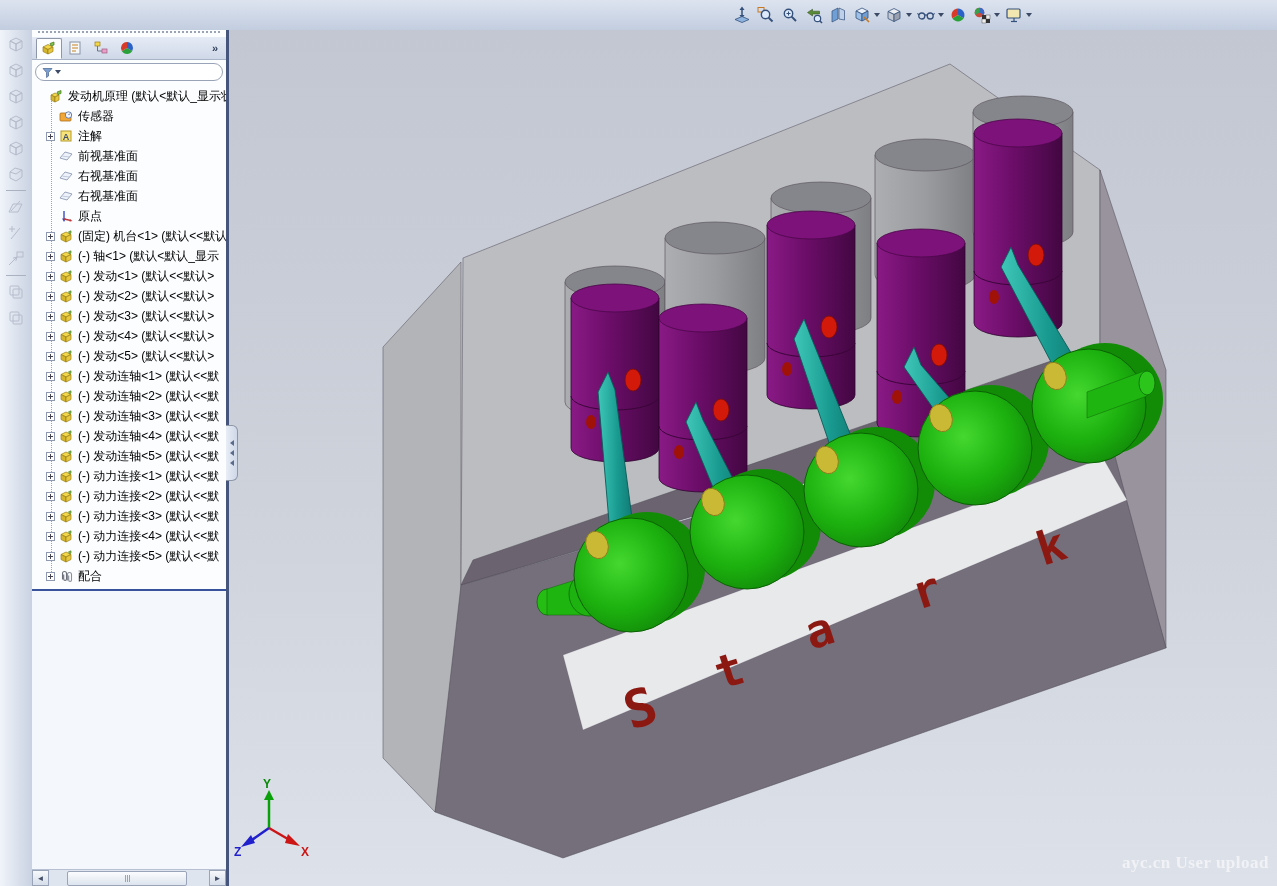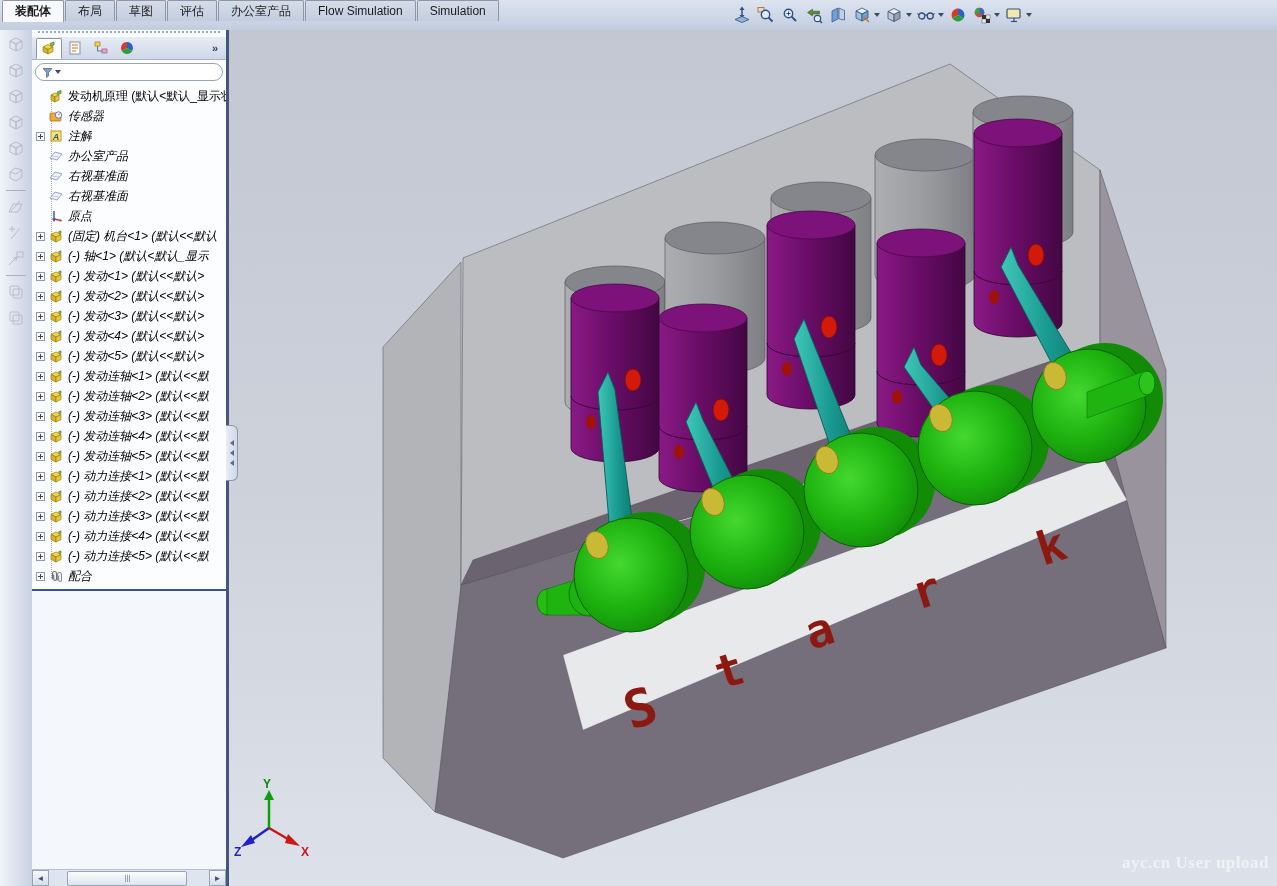--- a/index.html
+++ b/index.html
@@ -37,21 +37,21 @@
   #filterbox{flex:1;height:16px;border:1px solid #9aa4b8;border-radius:9px;background:#fff;
              display:flex;align-items:center;padding-left:5px;gap:2px;}
   
   #tree{position:relative;padding-top:2px;}
   .trow{height:20px;display:flex;align-items:center;font-size:12px;color:#000;white-space:nowrap;
         overflow:hidden;position:relative;}
   .trow .exp{width:11px;height:9px;margin-left:4px;flex:0 0 11px;display:flex;align-items:center;}
   .trow .expspace{width:11px;margin-left:4px;flex:0 0 11px;}
   .trow .ticon{width:16px;height:14px;margin:0 3px 0 2px;flex:0 0 16px;}
   .trow .tlabel{overflow:hidden;text-overflow:clip;}
-  .trow.child{font-style:italic;}
+  .trow.child{padding-left:10px;}
   #tree::before{content:"";position:absolute;left:19px;top:12px;bottom:8px;border-left:1px dotted #9aa4b8;}
   #tree-divider{height:2px;background:#38539c;margin-top:3px;}
   #panel-filler{flex:1;background:#f4f7fb;}
   
   #hscroll{height:16px;background:#dfe5ef;border-top:1px solid #b6c0d2;display:flex;align-items:center;}
   .sbtn{width:15px;height:14px;background:linear-gradient(#f6f8fb,#d6deea);border:1px solid #9aa4b8;
         font-size:8px;color:#44506a;display:flex;align-items:center;justify-content:center;}
   #sthumb{width:118px;height:13px;margin-left:18px;background:linear-gradient(#fbfcfe,#dde4ee);
           border:1px solid #9aa4b8;border-radius:2px;display:flex;align-items:center;justify-content:center;gap:1px;}
   #sthumb i{width:1px;height:7px;background:#9aa4b8;}
@@ -66,29 +66,20 @@
   #viewport{position:absolute;left:229px;top:30px;width:1048px;height:856px;
             background:linear-gradient(#c2c7d2 0%,#cdd2db 55%,#dde2ea 100%);overflow:hidden;}
   #model{position:absolute;left:0;top:0;}
   #watermark{position:absolute;right:8px;bottom:13px;font-family:"Liberation Serif",serif;
              font-weight:bold;font-size:17px;color:#f0f2f6;letter-spacing:.5px;}
 </style>
 </head>
 <body>
 
 <div id="topbar">
-  <div id="tabs">
-      <div class="tab active">装配体</div>
-      <div class="tab">布局</div>
-      <div class="tab">草图</div>
-      <div class="tab">评估</div>
-      <div class="tab">办公室产品</div>
-      <div class="tab">Flow Simulation</div>
-      <div class="tab">Simulation</div>
-    </div>
   <div id="headsup">
       <span class="hicon">
         <svg width="18" height="18" viewBox="0 0 18 18">
           <line x1="9" y1="2" x2="9" y2="10" stroke="#35507a" stroke-width="1.5"></line>
           <polygon points="9,0.5 6.5,4 11.5,4" fill="#35507a"></polygon>
           <polygon points="9,12.5 6.5,9 11.5,9" fill="#35507a"></polygon>
           <polygon points="2,13.5 9,10.5 16,13.5 9,16.5" fill="#8fb4e0" stroke="#35507a" stroke-width="0.8"></polygon>
         </svg>
       </span>
       <span class="hicon">
@@ -329,21 +320,21 @@
             <text x="7" y="10.5" font-size="9" font-weight="bold" text-anchor="middle" fill="#44506a" font-family="Liberation Sans,sans-serif">A</text>
           </svg></span>
         <span class="tlabel">注解</span>
       </div>
       <div class="trow child">
         <span class="expspace"></span>
         <span class="ticon"><svg width="14" height="14" viewBox="0 0 14 14">
             <polygon points="1,9 6,3 13,5 8,11" fill="#eef3fb" stroke="#8f9ab2" stroke-width="0.9"></polygon>
             <line x1="3.5" y1="7.2" x2="10.5" y2="8" stroke="#c2cada"></line>
           </svg></span>
-        <span class="tlabel">办公室产品</span>
+        <span class="tlabel">前视基准面</span>
       </div>
       <div class="trow child">
         <span class="expspace"></span>
         <span class="ticon"><svg width="14" height="14" viewBox="0 0 14 14">
             <polygon points="1,9 6,3 13,5 8,11" fill="#eef3fb" stroke="#8f9ab2" stroke-width="0.9"></polygon>
             <line x1="3.5" y1="7.2" x2="10.5" y2="8" stroke="#c2cada"></line>
           </svg></span>
         <span class="tlabel">右视基准面</span>
       </div>
       <div class="trow child">

